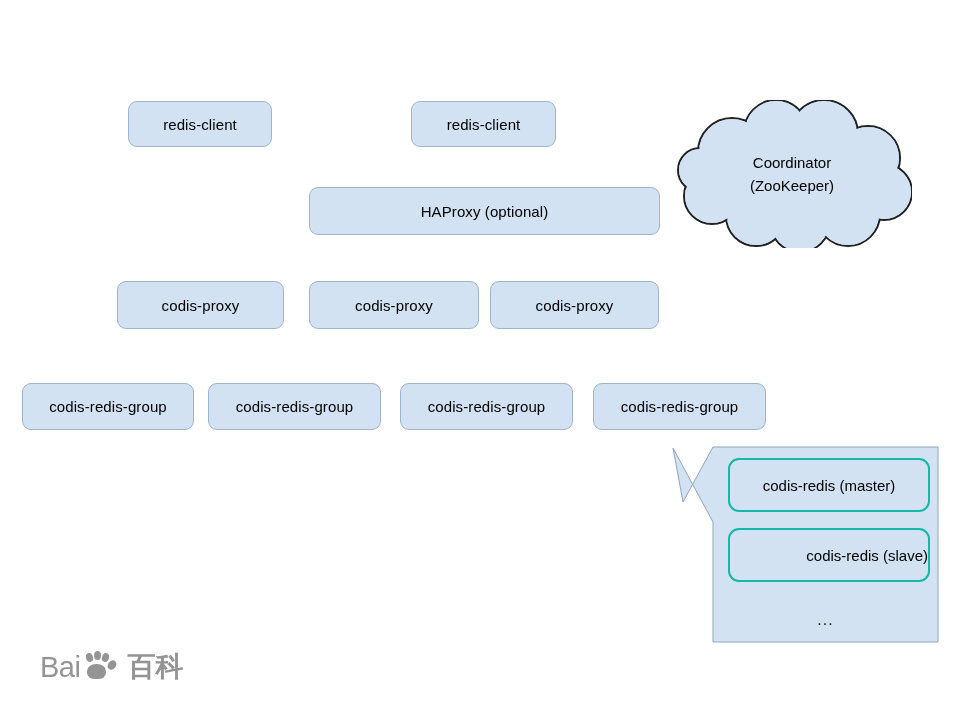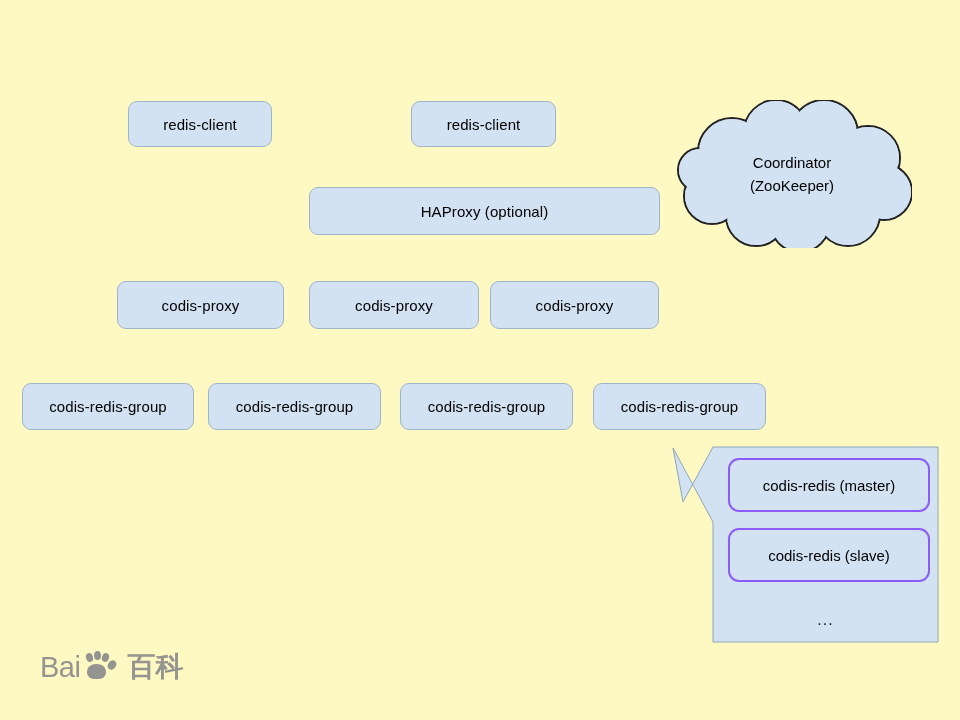--- a/index.html
+++ b/index.html
@@ -5,21 +5,21 @@
 <style>
   html, body {
     margin: 0;
     padding: 0;
     background: #000000;
   }
   #canvas {
     position: relative;
     width: 960px;
     height: 720px;
-    background: #fef9c3;
+    background: #ffffff;
     overflow: hidden;
     font-family: "Liberation Sans", "DejaVu Sans", sans-serif;
   }
 
   
   .node {
     position: absolute;
     box-sizing: border-box;
     background: #d2e2f2;
     border: 1px solid #9fb5c9;
@@ -73,21 +73,21 @@
     position: absolute;
     left: 48px;
     top: 7px;
     width: 225px;
     height: 202px;
   }
   .inner-node {
     position: absolute;
     box-sizing: border-box;
     background: #d2e2f2;
-    border: 2px solid #8b5cf6;
+    border: 2px solid #14b8a6;
     border-radius: 11px;
     display: flex;
     align-items: center;
     justify-content: center;
     color: #000000;
     font-size: 15px;
     white-space: nowrap;
   }
   .ellipsis {
     position: absolute;
@@ -210,21 +210,21 @@
   </div>
 
   <div class="callout-wrap">
     <svg width="280" height="210" viewBox="0 0 280 210" xmlns="http://www.w3.org/2000/svg">
       <path d="M 48 7 L 273 7 L 273 202 L 48 202 L 48 82 L 8 8 L 18 62 Z" fill="#d2e2f2" stroke="#8fa6b8" stroke-width="1"></path>
     </svg>
     <div class="callout-inner">
       <div class="inner-node" style="left:15px; top:11px; width:202px; height:54px;">
         <span>codis-redis (master)</span>
       </div>
-      <div class="inner-node" style="left:15px; top:81px; width:202px; height:54px;">
+      <div class="inner-node" style="left:15px; top:81px; width:202px; height:54px;justify-content:flex-end;">
         <span>codis-redis (slave)</span>
       </div>
       <div class="ellipsis" style="top:164px;">...</div>
     </div>
   </div>
 
   <div class="watermark">
     <span class="wm-bai">Bai</span>
     <span class="wm-paw">
       <i></i>

